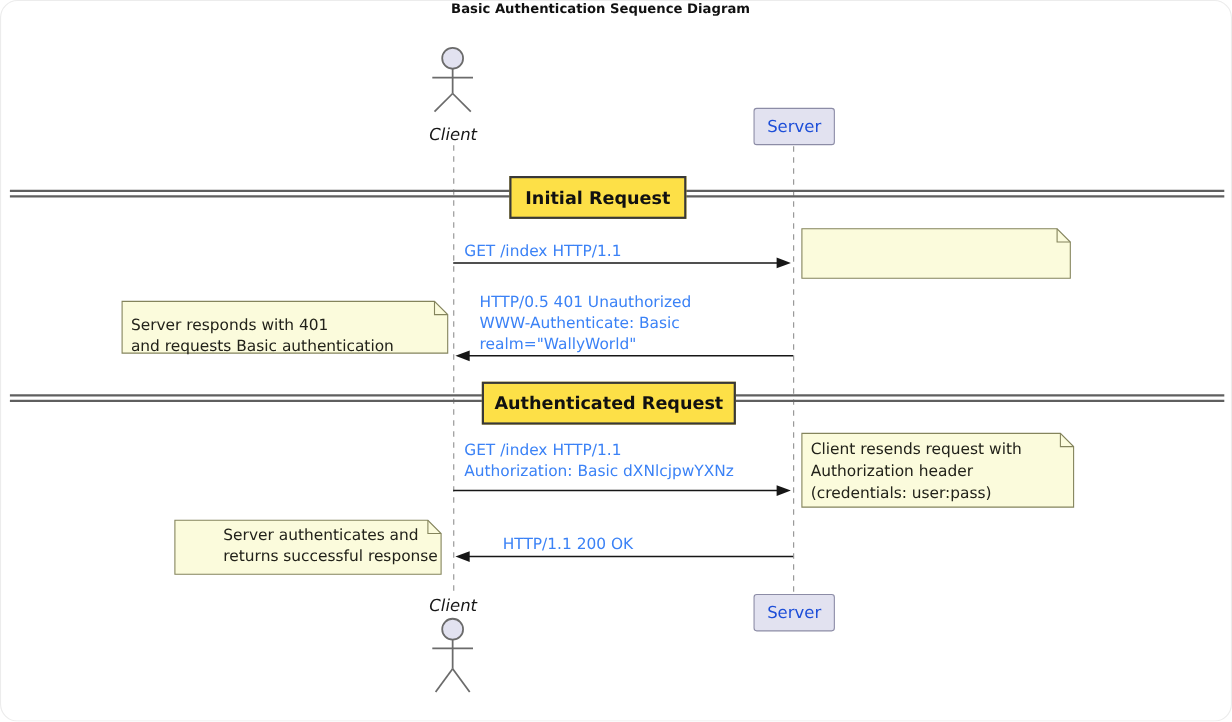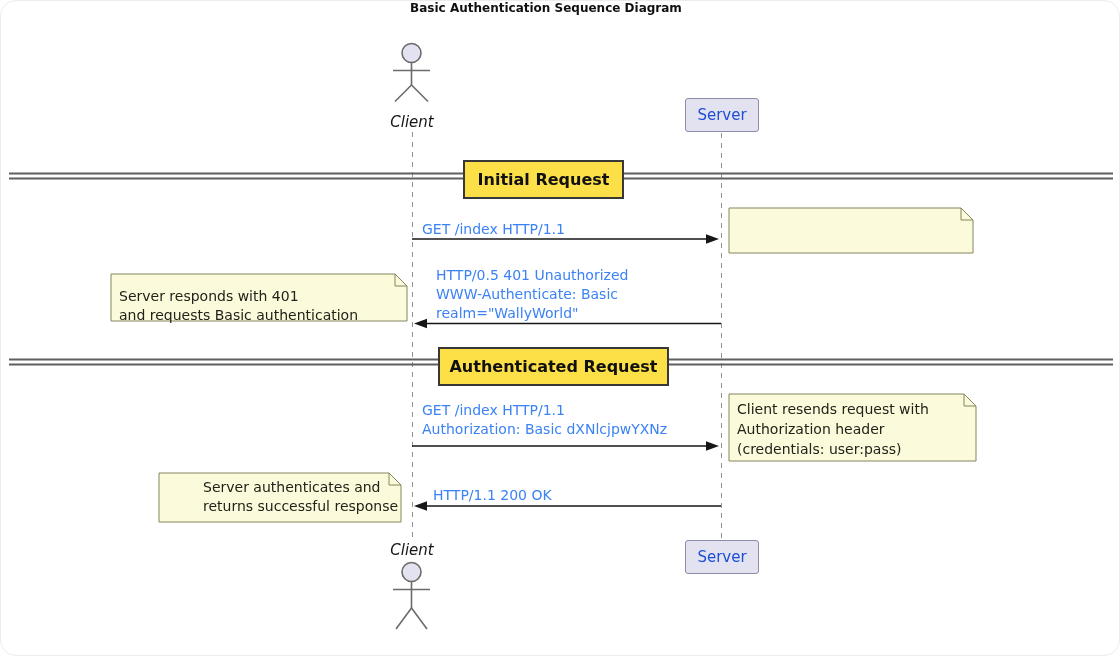--- a/index.html
+++ b/index.html
@@ -143,21 +143,21 @@
     <div>GET /index HTTP/1.1</div>
     <div>Authorization: Basic dXNlcjpwYXNz</div>
   </div>
 
   <div class="abs note-text" style="left:736px; top:398px; line-height:20px;">
     <div>Client resends request with</div>
     <div>Authorization header</div>
     <div>(credentials: user:pass)</div>
   </div>
 
-  <div class="abs msg-label" style="left:432px; top:485px;">
+  <div class="abs msg-label" style="left:456px; top:485px;">
     <div>HTTP/1.1 200 OK</div>
   </div>
 
   <div class="abs note-text" style="left:166px; top:477px;margin-left:36px;">
     <div>Server authenticates and</div>
     <div>returns successful response</div>
   </div>
 
   <div class="abs actor-label" style="left:366px; top:540px;">Client</div>
   <div class="abs participant" style="left:684px; top:539px;">Server</div>

